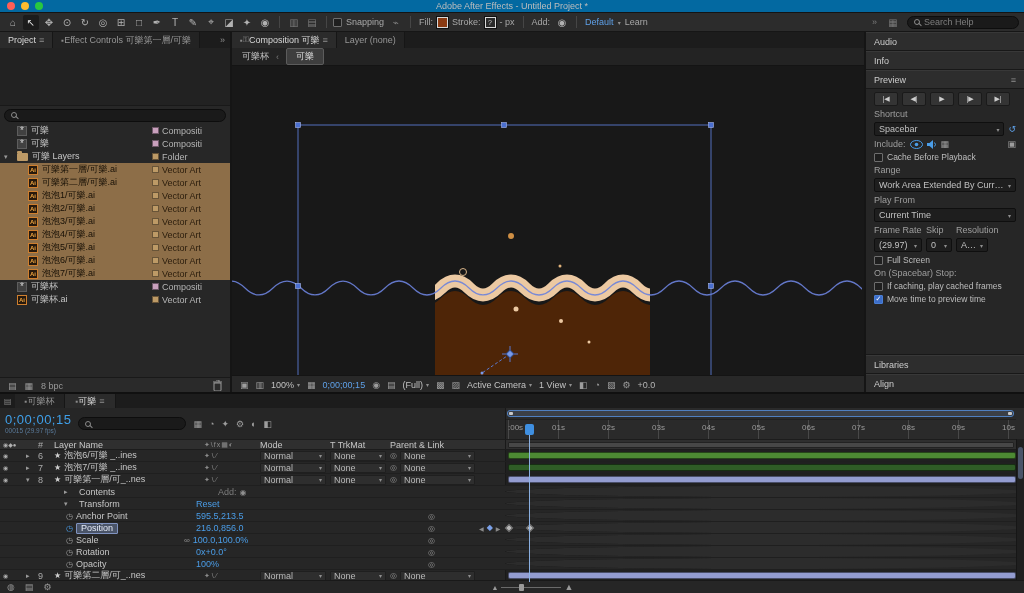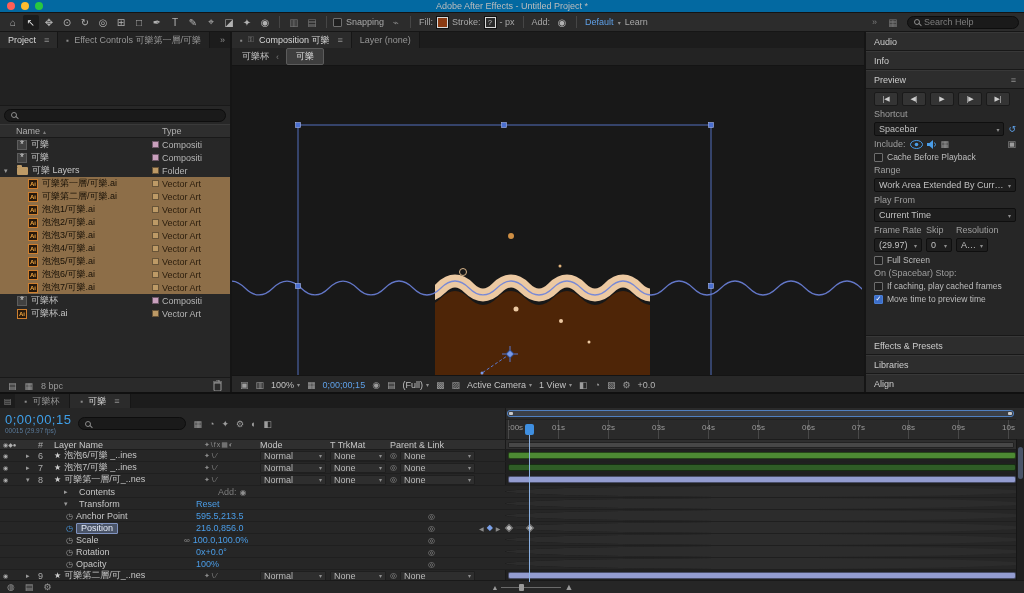--- a/index.html
+++ b/index.html
@@ -22,21 +22,21 @@
 .swatch{width:11px;height:11px;background:#8a3a12;border:1px solid #d8d8d8;box-shadow:0 0 0 1px #111;flex:none}
 .stroke-box{width:11px;height:11px;border:1px solid #d8d8d8;box-shadow:0 0 0 1px #111;background:#2a2a2a;display:inline-flex;align-items:center;justify-content:center;color:#ccc;font-size:7px;flex:none}
 .blue{color:#5ea0e8}
 .tb-right{margin-left:auto;display:flex;align-items:center;gap:6px}
 .searchbox{height:13px;background:#1a1a1a;border:1px solid #0d0d0d;border-radius:7px;display:flex;align-items:center;gap:4px;padding:0 6px;color:#7d7d7d}
 .mag{width:6px;height:6px;border:1px solid #8a8a8a;border-radius:50%;position:relative;flex:none}
 .mag::after{content:"";position:absolute;width:4px;height:1px;background:#8a8a8a;transform:rotate(45deg);right:-3px;bottom:-1px}
 
 .main{display:flex;height:361px}
 .tabs{height:16px;background:#1c1c1c;display:flex;align-items:stretch;overflow:hidden}
-.tab{display:flex;align-items:center;gap:5px;padding:0 8px;background:#232323;color:#969696;border-right:1px solid #161616;white-space:nowrap;overflow:hidden}
+.tab{display:flex;align-items:center;gap:0;padding:0 8px;background:#232323;color:#969696;border-right:1px solid #161616;white-space:nowrap;overflow:hidden}
 .tab.active{background:#2b2b2b;color:#d8d8d8}
 .menu-g{color:#8f8f8f;margin-left:3px}
 .tab-ovf{margin-left:auto;color:#8f8f8f;padding:0 5px;display:flex;align-items:center}
 .ficon{color:#8a8a8a;font-size:8px}
 
 .panel-left{width:232px;min-width:232px;background:#272727;border-right:2px solid #151515;display:flex;flex-direction:column}
 .proj-preview{height:58px;background:#222222;border-bottom:1px solid #191919}
 .proj-search{height:18px;display:flex;align-items:center;padding:0 4px;background:#272727}
 .proj-search .searchbox{flex:1;height:13px}
 .phead{display:flex;align-items:center;height:14px;background:#2e2e2e;border-top:1px solid #3a3a3a;border-bottom:1px solid #191919;padding:0 4px;gap:4px;color:#aeaeae}
@@ -205,29 +205,20 @@
           <span class="ellip" style="max-width:130px">Effect Controls 可樂第一層/可樂</span>
         </div>
         <div class="tab-ovf">»</div>
       </div>
       <div class="proj-preview"></div>
       <div class="proj-search">
         <div class="searchbox">
           <span class="mag"></span>
         </div>
       </div>
-      <div class="phead">
-        <div class="ph-name">
-          <span>Name</span>
-          <span class="dim" style="font-size:6px">▴</span>
-        </div>
-        <div class="ph-type">
-          <span>Type</span>
-        </div>
-      </div>
       <div class="prows">
         <div class="prow">
             <span class="sp9"></span>
             <span class="cico">*</span>
             <span class="pname">可樂</span>
             <span class="ptgrp">
               <span class="chip comp"></span>
               <span class="ptype">Compositi</span>
             </span>
           </div>
@@ -530,23 +521,20 @@
         <div class="pv-row">
           <span class="cbx"></span>
           <span class="cb-lab">If caching, play cached frames</span>
         </div>
         <div class="pv-row">
           <span class="cbx on">✓</span>
           <span class="cb-lab">Move time to preview time</span>
         </div>
       </div>
       <div class="sec">
-          <span>Effects &amp; Presets</span>
-        </div>
-      <div class="sec">
           <span>Libraries</span>
         </div>
       <div class="sec">
           <span>Align</span>
         </div>
     </div>
   </div>
 
   <div class="timeline">
     <div class="tl-tabs">

